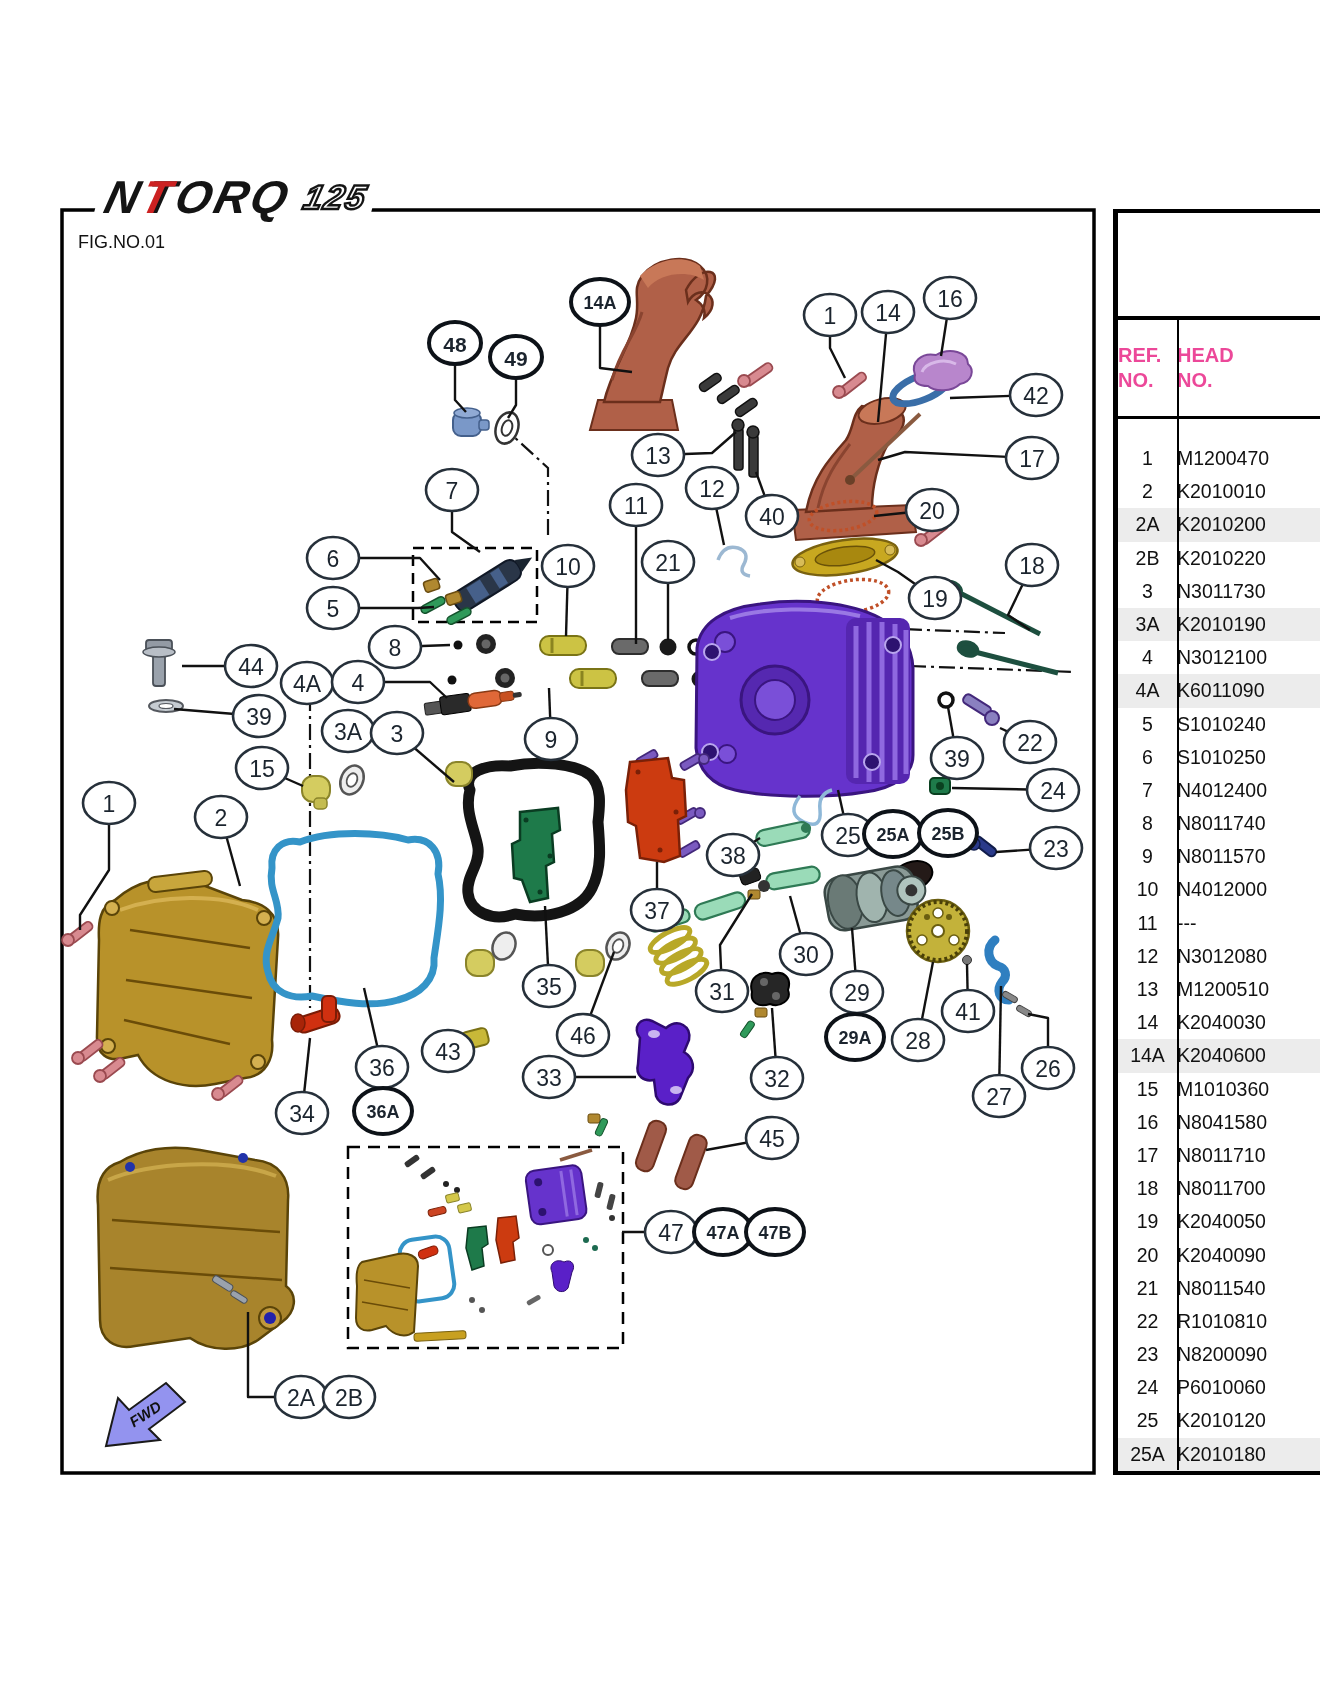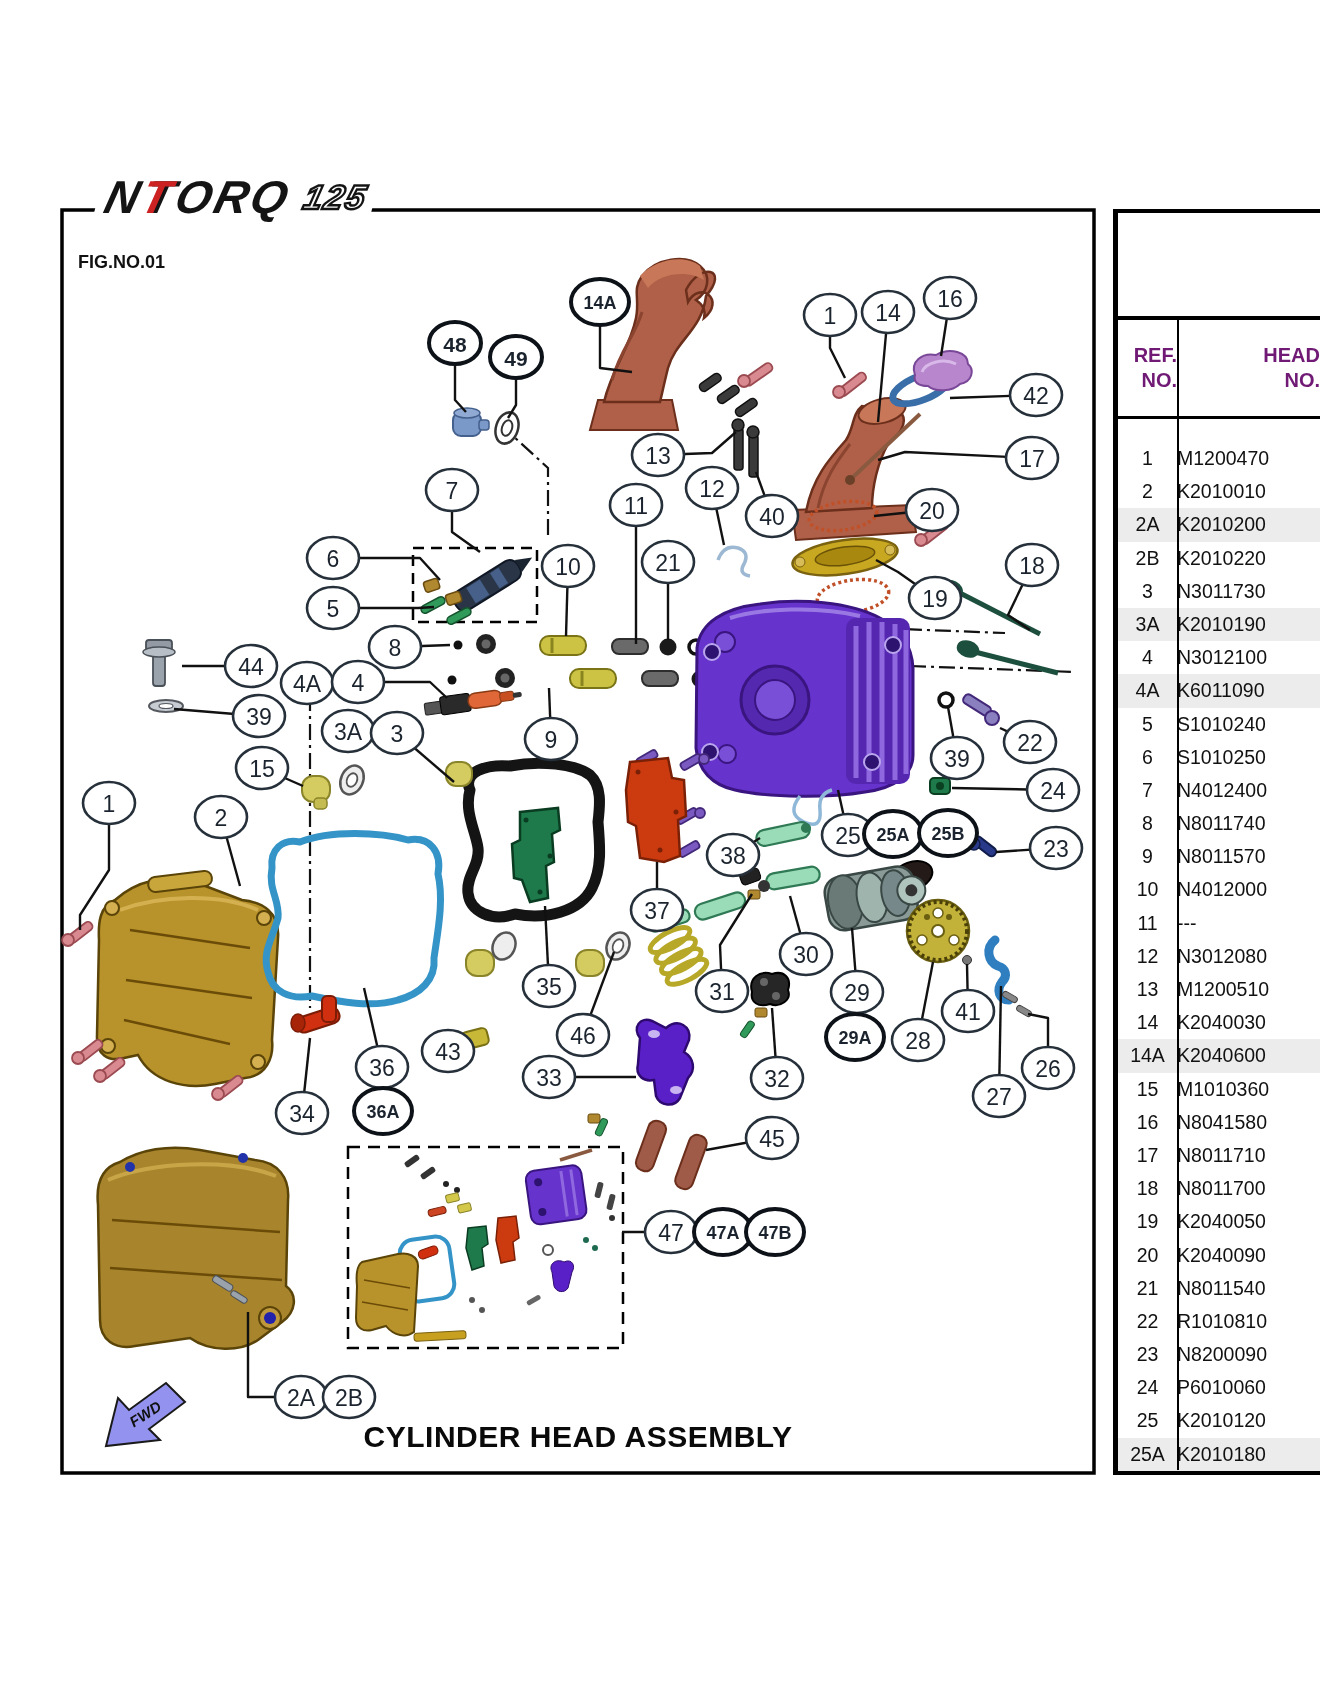--- a/index.html
+++ b/index.html
@@ -6,29 +6,29 @@
   #page{position:relative;width:1320px;height:1700px;background:#fff;overflow:hidden;
         font-family:"Liberation Sans",sans-serif;}
   #diagram-svg{position:absolute;left:0;top:0;}
   .logo{position:absolute;left:98px;top:170px;height:54px;background:#fff;padding:0 8px;
         display:flex;align-items:center;transform:skewX(-14deg);white-space:nowrap;}
   .logo .b{font-weight:700;font-style:italic;font-size:46px;letter-spacing:3px;color:#141414;
         font-family:"Liberation Sans",sans-serif;}
   .logo .t-red{color:var(--logo-accent);margin-right:-27px;position:relative;z-index:1;}
   .logo .model{font-weight:700;font-style:italic;font-size:34px;letter-spacing:2px;margin-left:14px;
         color:#fff;-webkit-text-stroke:2.5px #141414;}
-  .fig-label{position:absolute;left:78px;top:232px;font-size:18px;font-weight:700;color:#111;margin-top:20px;}
+  .fig-label{position:absolute;left:78px;top:232px;font-size:18px;font-weight:400;color:#111;}
   .title{position:absolute;left:62px;top:1420px;width:1032px;text-align:center;
          font-size:30px;font-weight:700;color:#0a0a0a;letter-spacing:.5px;}
   
   .ptable{position:absolute;left:1113px;top:209px;width:207px;height:1266px;box-sizing:border-box;
           border-left:5px solid #000;border-top:4px solid #000;border-bottom:5px solid #000;background:#fff;}
   .tbl-blank{height:103px;border-bottom:4px solid #000;}
   .tbl-head{height:96px;border-bottom:3px solid #000;display:flex;align-items:center;}
-  .tbl-head .hc{font-weight:700;font-size:20px;line-height:25px;text-align:right;color:#701a75;}
+  .tbl-head .hc{font-weight:700;font-size:20px;line-height:25px;text-align:left;color:#ec4899;}
   .tbl-head .c1{width:59px;}
   .tbl-head .c2{flex:1;}
   .divider{position:absolute;left:59px;top:103px;bottom:0;width:2px;background:#000;}
   #rows{margin-top:23px;}
   .trow{display:flex;height:33.2px;line-height:33.2px;font-size:19.5px;color:#111;}
   .trow.shaded{background:var(--row-shade);}
   .trow .ref{width:59px;text-align:center;}
   .trow .part{flex:1;text-align:left;}
   text{font-family:"Liberation Sans",sans-serif;}
 </style>
@@ -696,21 +696,20 @@
 
 <div class="logo">
   <span class="b">N</span>
       <span class="b t-red">T</span>
       <span class="b">TORQ</span>
   <span class="model">125</span>
 </div>
 
 <div class="fig-label">FIG.NO.01</div>
 
-<div class="title">CYLINDER HEAD ASSEMBLY</div>
 
 <div class="ptable">
   <div class="tbl-blank"></div>
   <div class="tbl-head">
     <div class="hc c1">
       <div>REF.</div>
       <div>NO.</div>
     </div>
     <div class="hc c2">
       <div>HEAD</div>

